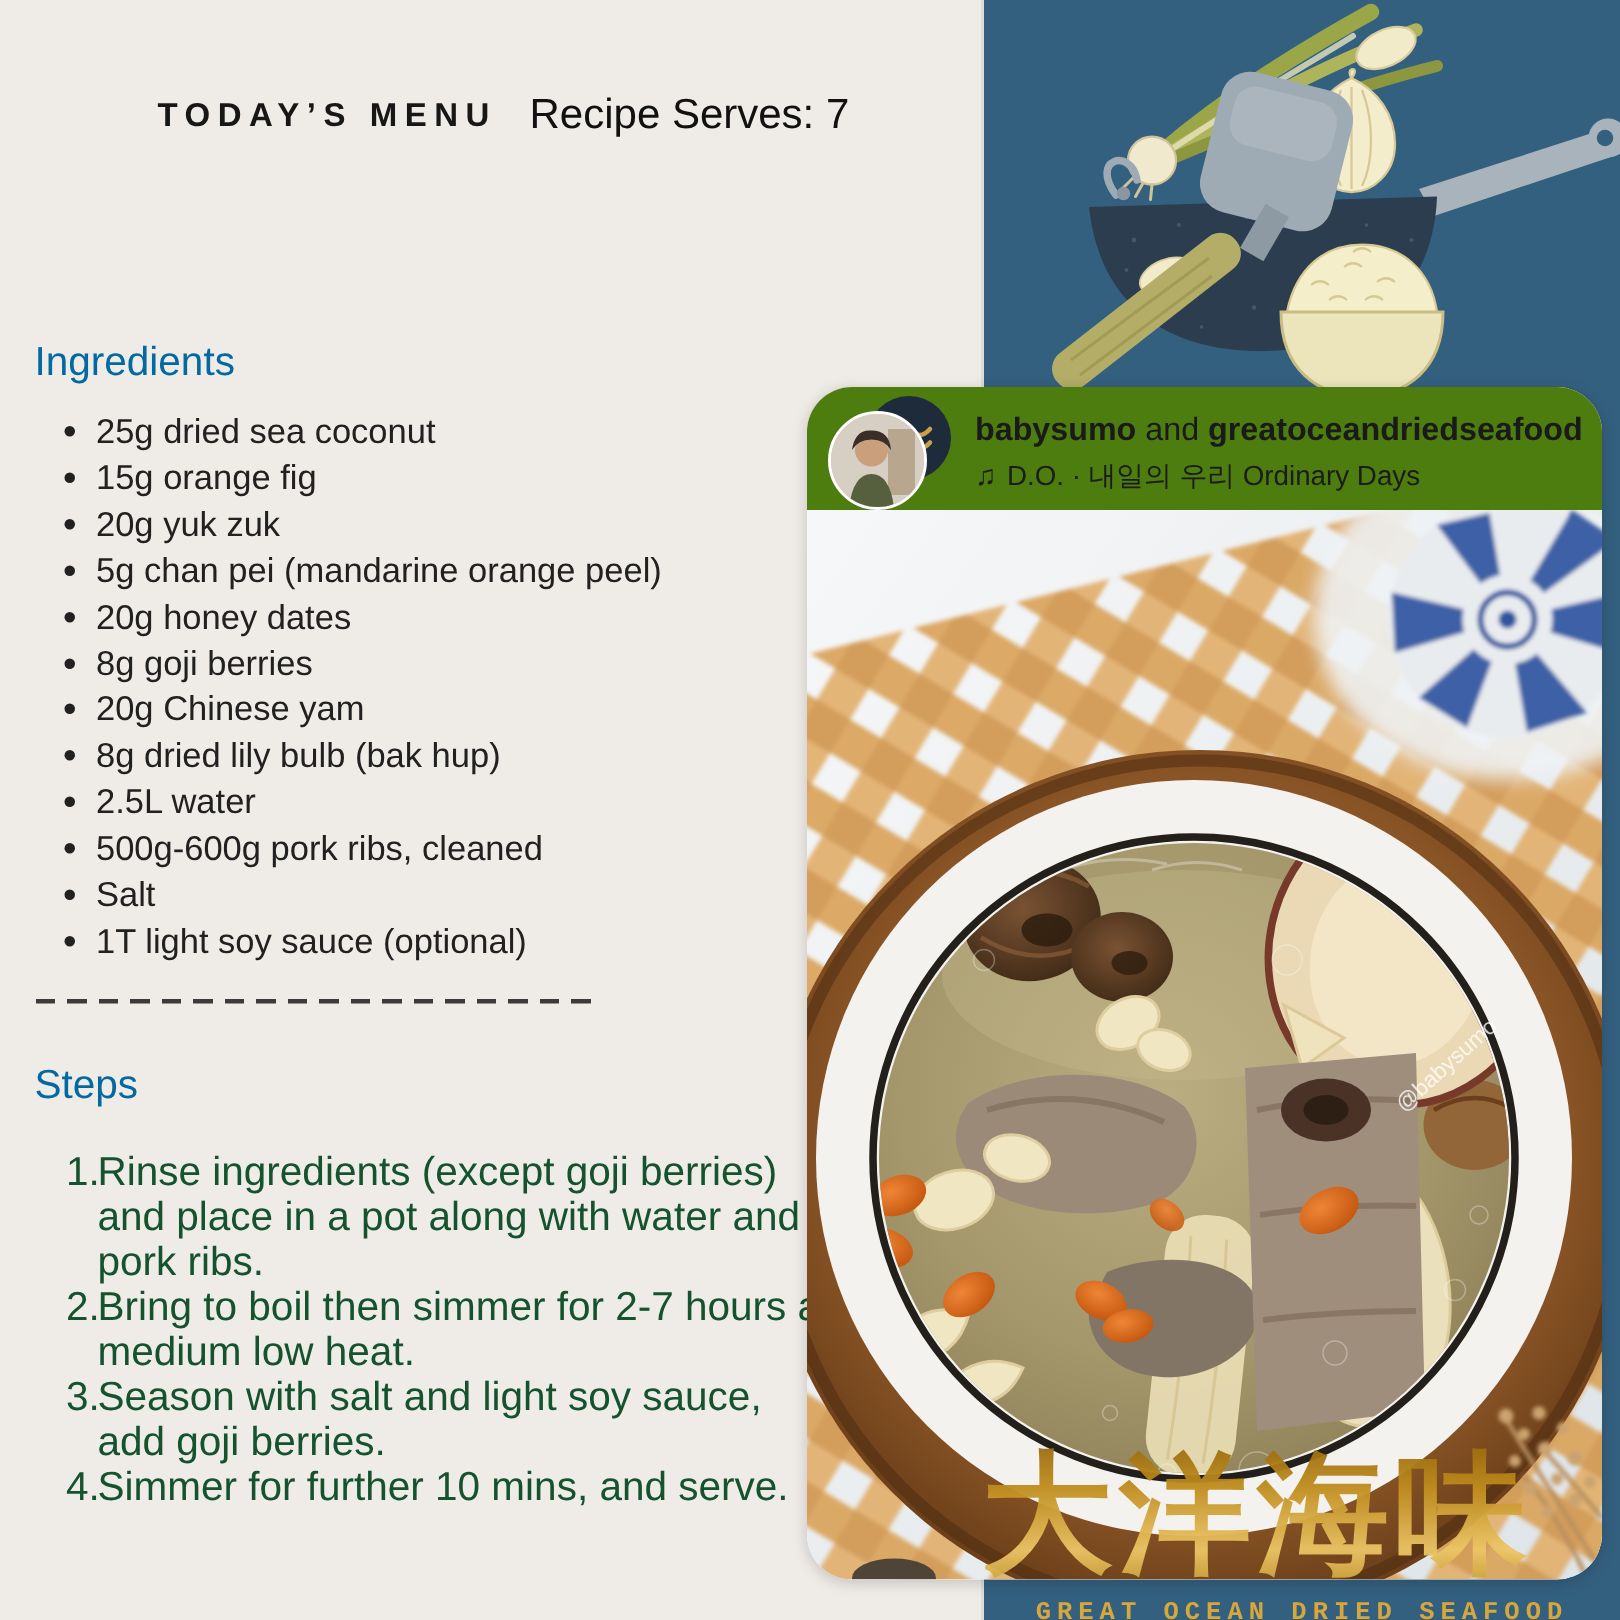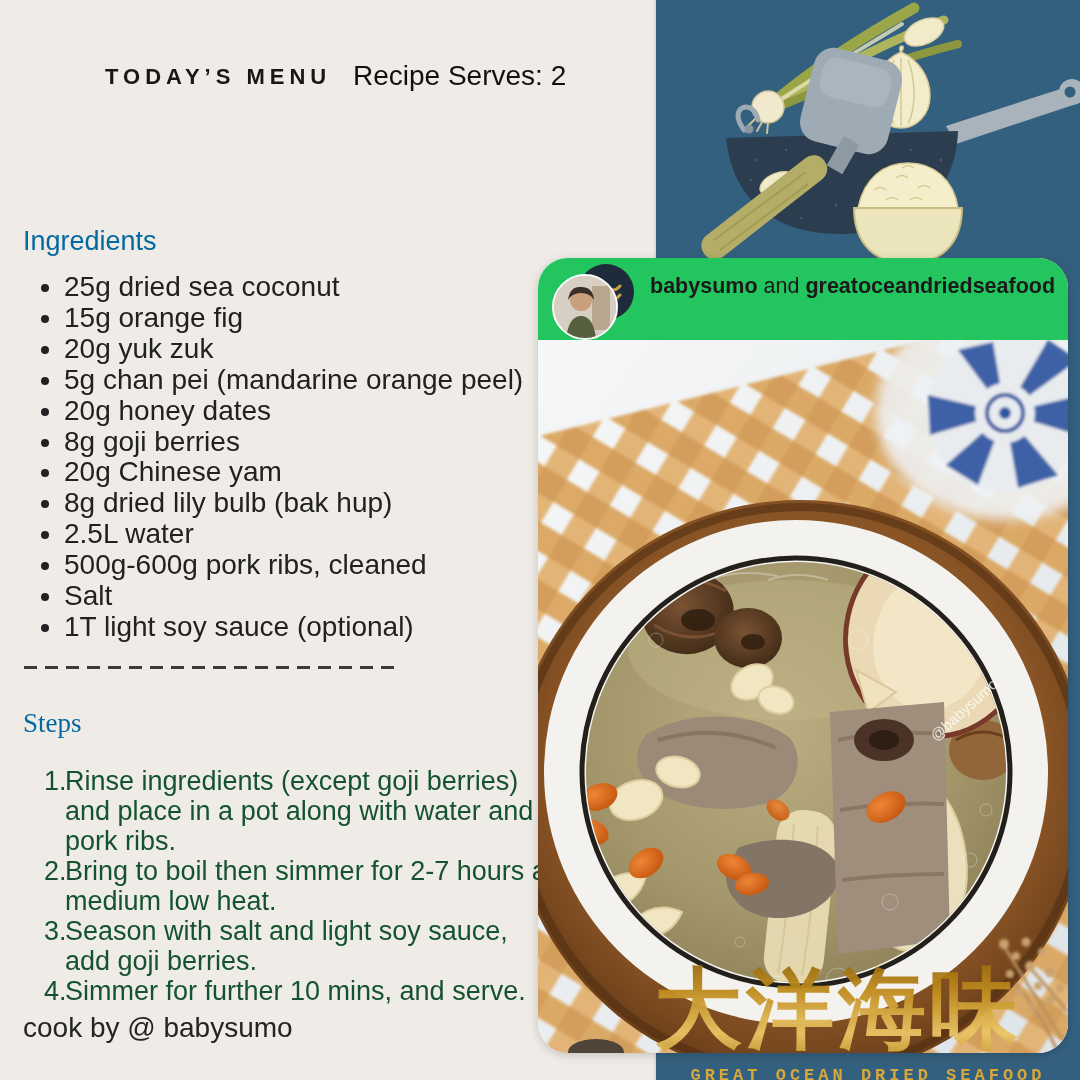--- a/index.html
+++ b/index.html
@@ -7,41 +7,41 @@
           background:#EFEBE7;font-family:"Liberation Sans",sans-serif;color:#1F1F1F;}
 
   
   .eyebrow{position:absolute;left:105px;top:64px;font-size:22px;font-weight:600;
            letter-spacing:5px;color:#171717;text-align:right;}
   .serves{position:absolute;left:353px;top:60px;font-size:28px;font-weight:400;color:#111;}
   .title{position:absolute;left:23px;top:153px;font-size:41px;font-weight:400;
          letter-spacing:.5px;color:#222;}
   .sec-head{position:absolute;left:23px;font-size:27px;font-weight:400;color:#0369a1;}
   #ing-head{top:226px;}
-  #steps-head{top:708px;font-family:Liberation Serif, serif;}
+  #steps-head{top:708px;}
   ul.ingredients{position:absolute;left:36px;top:272px;margin:0;padding:0 0 0 28px;
-      font-size:28px;line-height:30.9px;color:#212121;width:500px;}
+      font-size:23px;line-height:30.9px;color:#212121;width:500px;}
   ul.ingredients li{margin:0;padding:0;}
   .divider{position:absolute;left:24px;top:666px;width:378px;height:3px;
       background:repeating-linear-gradient(90deg,#3b3b3b 0 13px,transparent 13px 21px);}
   ol.steps{position:absolute;left:28px;top:750px;margin:16px;padding:0;list-style:none;
       font-size:27px;line-height:30px;width:512px;color:#14532d;counter-reset:s;}
   ol.steps li{position:relative;padding-left:21px;counter-increment:s;}
   ol.steps li::before{content:counter(s) ".";position:absolute;left:0;top:0;}
   .footer{position:absolute;left:23px;top:1012px;font-size:28px;color:#242424;}
 
   
   .blue-panel{position:absolute;left:654px;top:0;width:426px;height:1080px;
       background:#34607F;border-left:2px solid #DFDCD6;}
   .illus{position:absolute;left:0;top:0;}
 
   
   .card{position:absolute;left:538px;top:258px;width:530px;height:795px;background:#fff;
       border-radius:30px;box-shadow:0 2px 10px rgba(0,0,0,.18);overflow:hidden;z-index:5;}
-  .card-header{position:absolute;left:0;top:0;width:100%;height:82px;background:#22c55e;}
+  .card-header{position:absolute;left:0;top:0;width:100%;height:82px;background:#4d7c0f;}
   .avatar-back{position:absolute;left:40px;top:6px;width:56px;height:56px;border-radius:50%;
       background:#1E2B3A;overflow:hidden;}
   .avatar-front{position:absolute;left:14px;top:16px;width:62px;height:62px;border-radius:50%;
       border:2px solid #fff;overflow:hidden;background:#cfc5ba;}
   .uline{position:absolute;left:112px;top:16px;font-size:21.5px;color:#1a1a1a;white-space:nowrap;}
   .uline b{font-weight:700;}
   .mline{position:absolute;left:112px;top:46px;font-size:18.5px;color:#1c1c1c;white-space:nowrap;}
   .mline .note{margin-right:7px;font-size:19px;}
   .photo{position:absolute;left:0;top:82px;width:530px;height:713px;overflow:hidden;}
   .cjk-brand{position:absolute;left:116px;top:610px;font-size:88px;font-weight:700;
@@ -127,21 +127,21 @@
         <rect x="150" y="53" width="90" height="96" rx="20" transform="rotate(14 195 101)" fill="#9FABB4"></rect>
         <rect x="160" y="62" width="70" height="40" rx="14" transform="rotate(14 195 101)" fill="#FFFFFF" opacity=".12"></rect>
         <rect x="178" y="138" width="18" height="34" transform="rotate(30 187 155)" fill="#8E9AA3"></rect>
         <rect x="32" y="194" width="152" height="27" rx="13" transform="rotate(-38 108 207)" fill="#B3AD68"></rect>
         <path d="M58,240 L150,172 M64,250 L152,184" stroke="#9D974F" stroke-width="2" transform="rotate(0)" opacity=".8"></path>
       </g>
     </svg>
   </div>
 
   <div class="eyebrow">TODAY’S MENU</div>
-  <div class="serves">Recipe Serves: 2</div>
+  <div class="serves">Recipe Serves: 7</div>
 
   <div class="sec-head" id="ing-head">Ingredients</div>
   <ul class="ingredients">
     <li>25g dried sea coconut</li>
     <li>15g orange fig</li>
     <li>20g yuk zuk</li>
     <li>5g  chan pei (mandarine orange peel)</li>
     <li>20g honey dates</li>
     <li>8g goji berries</li>
     <li>20g Chinese yam</li>
@@ -155,21 +155,20 @@
   <div class="divider"></div>
 
   <div class="sec-head" id="steps-head">Steps</div>
   <ol class="steps">
     <li>Rinse ingredients (except goji berries) and place in a pot along with water and pork ribs.</li>
     <li>Bring to boil then simmer for 2-7 hours at medium low heat.</li>
     <li>Season with salt and light soy sauce, add goji berries.</li>
     <li>Simmer for further 10 mins, and serve.</li>
   </ol>
 
-  <div class="footer">cook by @ babysumo</div>
 
   <div class="card">
     <div class="card-header">
       <div class="avatar-back">
         <svg width="56" height="56" viewBox="0 0 56 56">
           <g stroke="#C9A14A" stroke-width="3" fill="none" stroke-linecap="round">
             <path d="M14,22 q7,-8 14,0 q7,8 14,0"></path>
             <path d="M14,31 q7,-8 14,0 q7,8 14,0"></path>
             <path d="M18,40 q5,-6 10,0 q5,6 10,0"></path>
           </g>
@@ -181,20 +180,23 @@
           <rect x="38" y="10" width="18" height="44" fill="#B9A68E"></rect>
           <circle cx="27" cy="24" r="11" fill="#C99F7C"></circle>
           <path d="M14,24 q2,-14 13,-13 q12,0 13,13 q-4,-7 -13,-7 q-9,0 -13,7 Z" fill="#3A2E28"></path>
           <path d="M12,62 q3,-22 15,-22 q12,0 15,22 Z" fill="#56603F"></path>
         </svg>
       </div>
       <div class="uline">
         <b>babysumo</b>
         <span>and</span>
         <b>greatoceandriedseafood</b>
+      </div>
+      <div class="mline">
+        <span class="note">♫</span><span>D.O. · 내일의 우리 Ordinary Days</span>
       </div>
     </div>
 
     <div class="photo">
       <svg width="530" height="713" viewBox="0 0 530 713">
         <defs>
           <radialGradient id="soup" cx="45%" cy="40%" r="70%">
             <stop offset="0%" stop-color="#BBAD82"></stop>
               <stop offset="60%" stop-color="#A4976C"></stop>
             <stop offset="100%" stop-color="#8B7E55"></stop>

